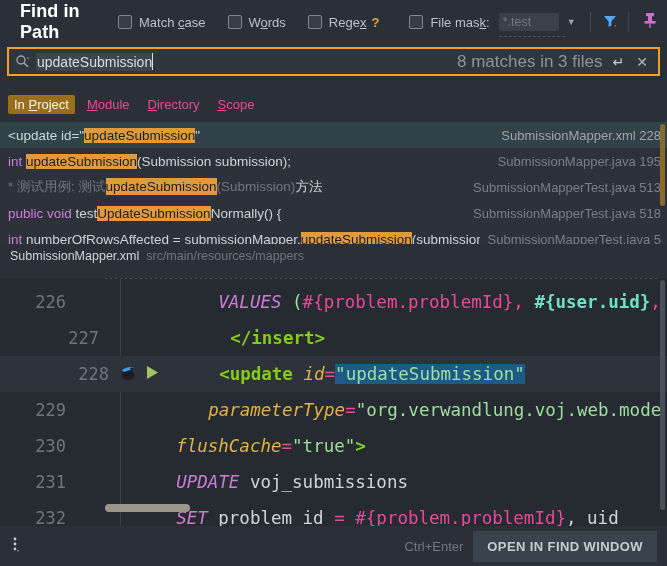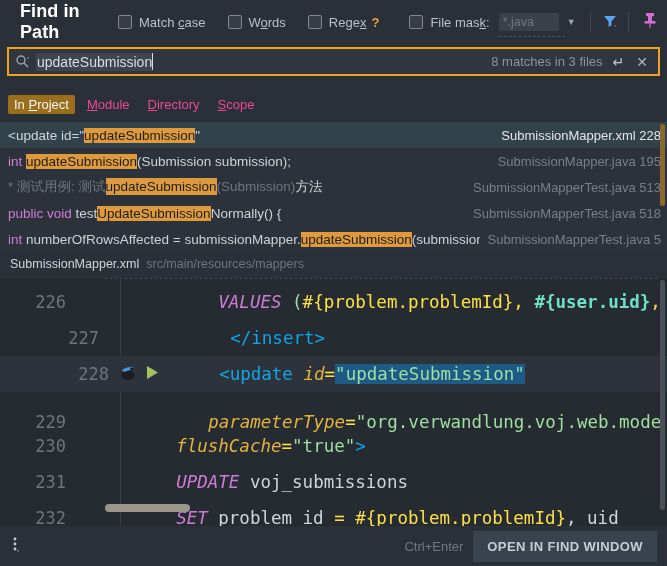--- a/index.html
+++ b/index.html
@@ -29,63 +29,63 @@
   .filtericon{margin-left:12px;position:relative;}
   .pinicon{margin-left:14px;margin-right:10px;}
 
   
   .searchwrap{position:absolute;left:7px;top:47px;width:653px;height:29px;
               border:2px solid #f0a227;background:#30353e;box-sizing:border-box;display:flex;align-items:center;}
   .sicon{margin-left:6px;margin-right:6px;display:flex;align-items:center;}
   .sinput{position:relative;flex:1;display:flex;align-items:center;height:100%;}
   .sval{background:#3f4450;color:#d8dde3;font-size:14px;padding:1px 0 1px 1px;}
   .scaret{width:1px;height:17px;background:#d8dde3;margin-left:0px;}
-  .smatches{color:#8c949d;font-size:13px;margin-right:10px;white-space:nowrap;}
+  .smatches{color:#8c949d;font-size:17px;margin-right:10px;white-space:nowrap;}
   .senter{color:#c4cad0;font-size:14px;margin-right:12px;}
   .sclose{color:#aeb5bc;font-size:14px;margin-right:10px;}
 
   
   .scopes{position:absolute;left:8px;top:93px;height:22px;display:flex;align-items:center;}
   .scopetab{font-size:13px;color:#ec4899;padding:2px 6px;margin-right:6px;border-radius:2px;white-space:nowrap;}
   .scopetab u{text-decoration:underline;}
   .scopetab.active{background:#9a6f1b;color:#f3f5f7;}
 
   
   .results{position:absolute;left:0;top:122px;width:667px;height:130px;background:#2d323a;overflow:hidden;}
   .row{position:relative;height:26px;display:flex;align-items:center;padding:0 6px 0 8px;box-sizing:border-box;white-space:nowrap;overflow:hidden;}
   .row.sel{background:#31424b;}
   .rowtext{flex:1;overflow:hidden;text-overflow:clip;white-space:nowrap;font-size:13.5px;}
   .rowfile{color:#787f88;font-size:13px;margin-left:8px;white-space:nowrap;}
-  .row.sel .rowfile{color:#e5e5e5;}
+  .row.sel .rowfile{color:#a3a3a3;}
   .hl{background:#e09a3e;color:#1d1f23;padding:1px 0;}
   .t-kw{color:#cc7dd6;}
   .t-tag{color:#d0d6dc;}
   .t-plain{color:#ccd2d8;}
   .t-dim{color:#6e757e;}
   .rscroll{position:absolute;right:2px;top:2px;width:5px;height:82px;background:#8a6a2a;border-radius:3px;}
 
   
-  .pathbar{position:absolute;left:0;top:252px;width:667px;height:24px;display:flex;align-items:center;background:#2b2f37;}
+  .pathbar{position:absolute;left:0;top:244px;width:667px;height:24px;display:flex;align-items:center;background:#2b2f37;}
   .pathname{margin-left:10px;color:#cfd5db;font-size:12.5px;}
   .pathdir{margin-left:7px;color:#6e757e;font-size:12.5px;}
 
   
   .preview{position:absolute;left:0;top:278px;width:667px;height:248px;background:#262a31;overflow:hidden;}
   .gutline{position:absolute;left:120px;top:0;width:1px;height:248px;background:#3a3f47;}
   .cline{position:absolute;left:0;width:667px;height:36px;display:flex;align-items:center;}
   .cline.hlrow{background:#2e333b;padding-left:43px;}
   .lnum{width:72px;text-align:right;color:#6d757e;
         font-family:"DejaVu Sans Mono", monospace;font-size:17px;padding-right:6px;box-sizing:border-box;}
   .gicons{width:62px;display:flex;align-items:center;gap:6px;padding-left:4px;box-sizing:border-box;}
   .code{font-family:"DejaVu Sans Mono", monospace;font-size:17.5px;white-space:pre;letter-spacing:0px;}
   .c-kw{color:#cc7dd6;font-style:italic;}
-  .c-tag{color:#0ea5e9;}
+  .c-tag{color:#84cc16;font-weight:bold;}
   .c-attr{color:#e3b341;font-style:italic;}
   .c-str{color:#9fdfa0;}
-  .c-val{color:#fde047;}
+  .c-val{color:#ec4899;}
   .c-el{color:#6fe0c8;font-weight:bold;}
   .c-br{color:#9fdfa0;}
   .c-txt{color:#cfd5db;}
   .selhl{background:#1d5a85;}
   .hscroll{position:absolute;left:105px;bottom:14px;width:85px;height:8px;background:#9c968a;border-radius:4px;}
   .vscroll{position:absolute;right:2px;top:2px;width:5px;height:230px;background:#4a505a;border-radius:3px;}
   .dottop{position:absolute;left:105px;right:10px;top:0px;height:1px;
           background-image:repeating-linear-gradient(90deg,#4a505a 0 2px,transparent 2px 5px);}
 
   
@@ -117,21 +117,21 @@
     <div class="opt">
       <div class="cbox"></div>
       <span class="lbl"><span>Rege</span><u>x</u><span></span></span>
       <span class="qmark">?</span>
     </div>
 
     <div class="opt" style="margin-left:30px;">
       <div class="cbox"></div>
       <span class="lbl"><span>File mas</span><u>k</u><span>:</span></span>
       <div class="maskbox">
-        <div class="maskval">*.java</div>
+        <div class="maskval">*.test</div>
         <div class="maskunder"></div>
       </div>
       <span class="caret">▼</span>
     </div>
 
     <div class="sep" style="margin-left:14px;"></div>
 
     <div class="filtericon">
       <svg width="16" height="16" viewBox="0 0 16 16">
           <path d="M2 3h12l-4.6 5.4v4.1l-2.8 1.6V8.4z" fill="#56a8f5"></path>
@@ -227,21 +227,21 @@
                 <ellipse cx="9" cy="11" rx="6.5" ry="5" fill="#1c1c22"></ellipse>
                 <path d="M3 6 Q8 2 15 3.5 Q11 7 5 8 Z" fill="#3d9ce8"></path>
                 <circle cx="12.5" cy="4.6" r="1.2" fill="#0c0c10"></circle>
               </svg></span>
             <span><svg width="17" height="17" viewBox="0 0 17 17">
                 <path d="M3 2 L14 8.5 L3 15 Z" fill="#a5c261"></path>
               </svg></span>
           </div>
           <div class="code"><span class="c-txt">    </span><span class="c-tag">&lt;update</span><span class="c-txt"> </span><span class="c-attr">id</span><span class="c-val">=</span><span class="selhl c-str">"updateSubmission"</span></div>
         </div>
-        <div class="cline" style="top: 126px; gap: 16px;">
+        <div class="cline" style="top: 114px; gap: 16px;">
           <div class="lnum">229</div>
           <div class="gicons"></div>
           <div class="code"><span class="c-txt">    </span><span class="c-attr">parameterType</span><span class="c-val">=</span><span class="c-str">"org.verwandlung.voj.web.mode</span></div>
         </div>
         <div class="cline" style="top: 150px;">
           <div class="lnum">230</div>
           <div class="gicons"></div>
           <div class="code"><span class="c-txt">    </span><span class="c-attr">flushCache</span><span class="c-val">=</span><span class="c-str">"true"</span><span class="c-tag">&gt;</span></div>
         </div>
         <div class="cline" style="top: 186px;">

